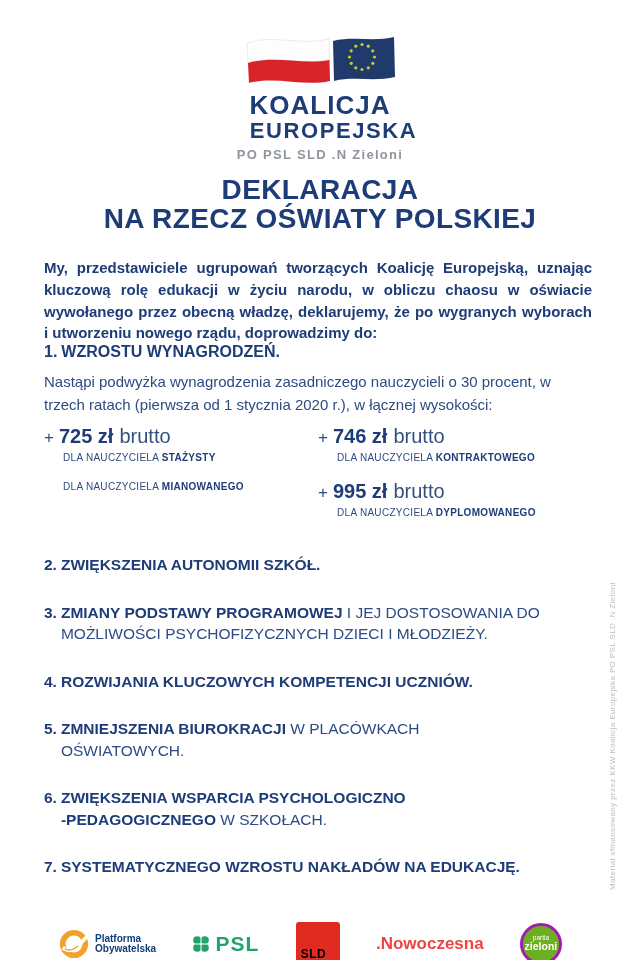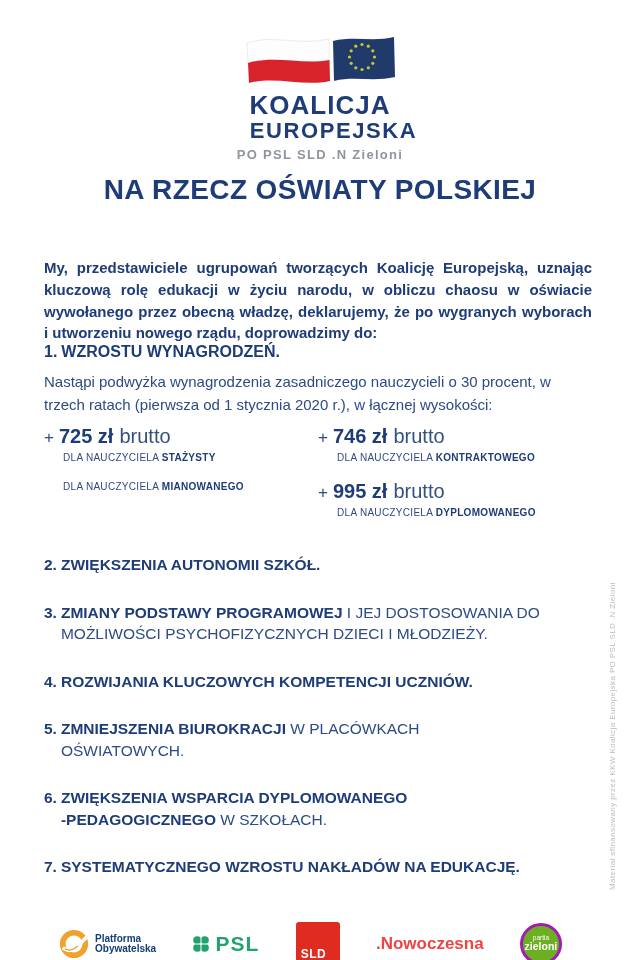--- a/index.html
+++ b/index.html
@@ -42,21 +42,21 @@
   .points .pt{margin-bottom:26px;}
   
   .footer{position:absolute;top:920px;left:58px;width:504px;height:48px;
     display:flex;justify-content:space-between;align-items:center;}
   .po{display:flex;align-items:center;gap:5px;}
   .po-text{font-size:10px;font-weight:700;color:#123c78;line-height:1.05;}
   .psl{display:flex;align-items:center;gap:5px;}
   .psl-txt{font-size:21px;font-weight:700;color:#23a26d;letter-spacing:1px;}
   .sld{width:44px;height:44px;background:#e02b20;border-radius:3px;display:flex;
     align-items:flex-end;}
-  .sld span{color:#ffffff;font-size:12px;font-weight:700;margin:0 0 5px 5px;letter-spacing:0.5px;}
+  .sld span{color:#000000;font-size:12px;font-weight:700;margin:0 0 5px 5px;letter-spacing:0.5px;}
   .nowo{font-size:17px;font-weight:700;color:#ef4444;}
   .zieloni{width:42px;height:42px;border-radius:50%;background:#6daf22;border:3px solid #a21caf;
     box-sizing:border-box;display:flex;flex-direction:column;align-items:center;justify-content:center;color:#fff;}
   .z1{font-size:6.5px;line-height:1;}
   .z2{font-size:10.5px;font-weight:700;line-height:1.1;}
   
   .side-note{position:absolute;left:444px;top:714px;width:340px;height:12px;
     transform:rotate(-90deg);font-size:8px;letter-spacing:0.4px;color:#b9bcc0;text-align:left;}
 </style>
 </head>
@@ -87,20 +87,21 @@
         <path d="M2,10 C28,1 52,13 84,6 L84.5,27 C56,32 30,22 3,30 Z" fill="#fdfdfd" stroke="#e3e3e3" stroke-width="0.7"></path>
         <path d="M3,30 C30,22 56,32 84.5,27 L85,48 C58,54 32,43 4,50 Z" fill="#d8232a"></path>
       </g>
     </svg>
     <div class="logo1">KOALICJA</div>
     <div class="logo2">EUROPEJSKA</div>
     <div class="parties">PO PSL SLD .N Zieloni</div>
   </div>
 
   <h1 class="title" style="margin:0;">
+    <div>DEKLARACJA</div>
     <div>NA RZECZ OŚWIATY POLSKIEJ</div>
   </h1>
 
   <p class="intro" style="margin:0;">My, przedstawiciele ugrupowań tworzących Koalicję Europejską, uznając kluczową rolę edukacji w życiu narodu, w obliczu chaosu w oświacie wywołanego przez obecną władzę, deklarujemy, że po wygranych wyborach i utworzeniu nowego rządu, doprowadzimy do:</p>
 
   <div class="pt h-point1">
       <span class="pt-num">1.</span>
       <span class="pt-bold">WZROSTU WYNAGRODZEŃ.</span>
     </div>
 
@@ -138,21 +139,21 @@
         <span class="pt-num">4.</span>
         <span class="pt-text"><b class="pt-bold">ROZWIJANIA KLUCZOWYCH KOMPETENCJI UCZNIÓW.</b><span class="pt-rest"></span></span>
       </div>
     <div class="pt">
         <span class="pt-num">5.</span>
         <span class="pt-text"><b class="pt-bold">ZMNIEJSZENIA BIUROKRACJI</b><span class="pt-rest"> W PLACÓWKACH
 OŚWIATOWYCH.</span></span>
       </div>
     <div class="pt">
         <span class="pt-num">6.</span>
-        <span class="pt-text"><b class="pt-bold">ZWIĘKSZENIA WSPARCIA DYPLOMOWANEGO
+        <span class="pt-text"><b class="pt-bold">ZWIĘKSZENIA WSPARCIA PSYCHOLOGICZNO
 -PEDAGOGICZNEGO</b><span class="pt-rest"> W SZKOŁACH.</span></span>
       </div>
     <div class="pt">
         <span class="pt-num">7.</span>
         <span class="pt-text"><b class="pt-bold">SYSTEMATYCZNEGO WZROSTU NAKŁADÓW NA EDUKACJĘ.</b><span class="pt-rest"></span></span>
       </div>
   </div>
 
   <div class="footer">
     <div class="po">

